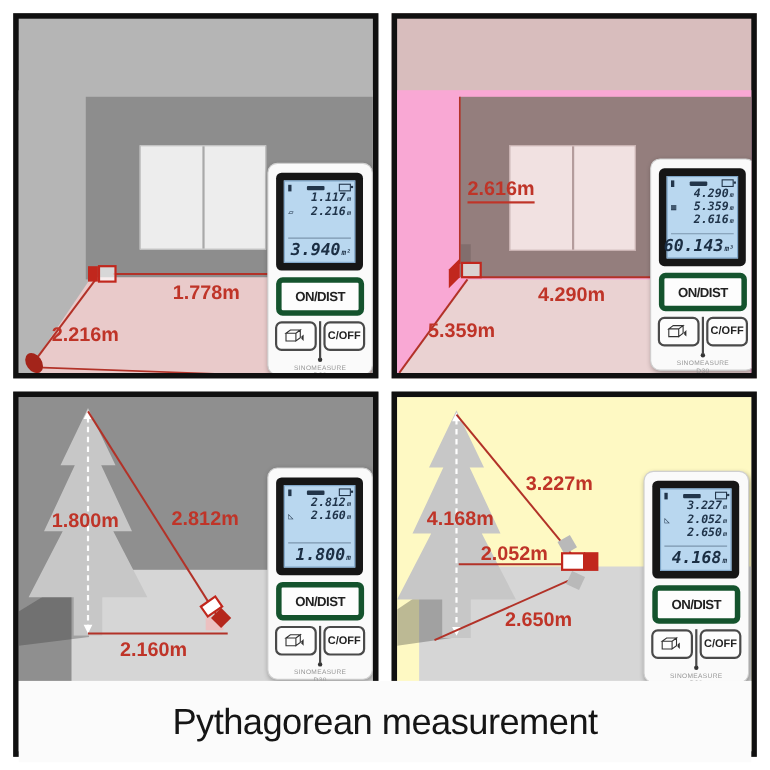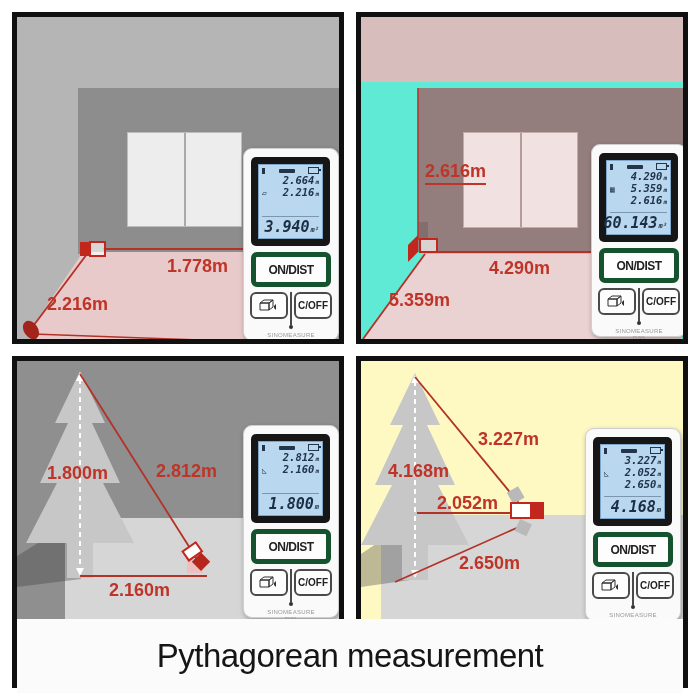--- a/index.html
+++ b/index.html
@@ -77,33 +77,33 @@
         <polygon points="66,170 14,247 20,257 321,257 321,170" fill="#e9caca"></polygon>
         <line x1="86" y1="167" x2="321" y2="167" stroke="#b23228" stroke-width="1.8"></line>
         <line x1="14" y1="247" x2="70" y2="172" stroke="#b23228" stroke-width="1.8"></line>
         <line x1="16" y1="252" x2="321" y2="263" stroke="#b23228" stroke-width="1.5"></line>
         <g>
           <rect x="63" y="160" width="9" height="14" fill="#c1271d"></rect>
           <rect x="73" y="160" width="15" height="14" fill="rgba(255,255,255,0.65)" stroke="#c1271d" stroke-width="2"></rect>
         </g>
         <ellipse cx="14" cy="248" rx="7" ry="10" transform="rotate(-35 14 248)" fill="#a3241a"></ellipse>
       </svg>
-      <div class="mlabel" style="left:150px;top:174px;">1.778m</div>
+      <div class="mlabel" style="left:140px;top:174px;">1.778m</div>
       <div class="mlabel" style="left:30px;top:212px;">2.216m</div>
 
       <div class="device" style="left:226px;top:66px;">
         <div class="screen">
           <div class="lcd">
             <div class="lcd-status">
               <span class="laser-ind"></span>
               <span class="status-pill"></span>
               <span class="battery"></span>
             </div>
             <div class="lcd-row">
-                <span class="val">2.664</span>
+                <span class="val">1.117</span>
                 <span class="unit">m</span>
               </div>
             <div class="lcd-row">
                 <span class="mode-ic">▱</span>
                 <span class="val">2.216</span>
                 <span class="unit">m</span>
               </div>
             <div class="lcd-row">
                 <span class="val"></span>
                 <span class="unit"></span>
@@ -130,21 +130,21 @@
           <div class="brand">
               <div>SINOMEASURE</div>
               <div>D30</div>
             </div>
         </div>
       </div>
     </div>
   </section>
 
   <section class="quad" id="quad-tr" style="background:#d8bdbd;">
-    <div class="scene top" style="background:#5eead4;">
+    <div class="scene top" style="background:#f9a8d4;">
       <div class="backwall" style="left:57px;top:6px;width:265px;height:164px;background:#947e7d;"></div>
       <div class="window" style="left:102px;top:50px;width:115px;height:96px;background:#f1e1e1;border-color:#c4acac;">
         <div class="pane-divider" style="background:#b49c9c;"></div>
       </div>
       <svg class="overlay" width="322" height="257" viewBox="0 0 322 257">
         <polygon points="64,172 2,257 321,257 321,172" fill="#ead2d2"></polygon>
         <line x1="57" y1="6" x2="57" y2="158" stroke="#b23228" stroke-width="1.5"></line>
         <line x1="64" y1="170" x2="309" y2="170" stroke="#b23228" stroke-width="1.8"></line>
         <line x1="2" y1="257" x2="64" y2="172" stroke="#b23228" stroke-width="1.8"></line>
         <rect x="58" y="140" width="9" height="18" fill="rgba(0,0,0,0.12)"></rect>

